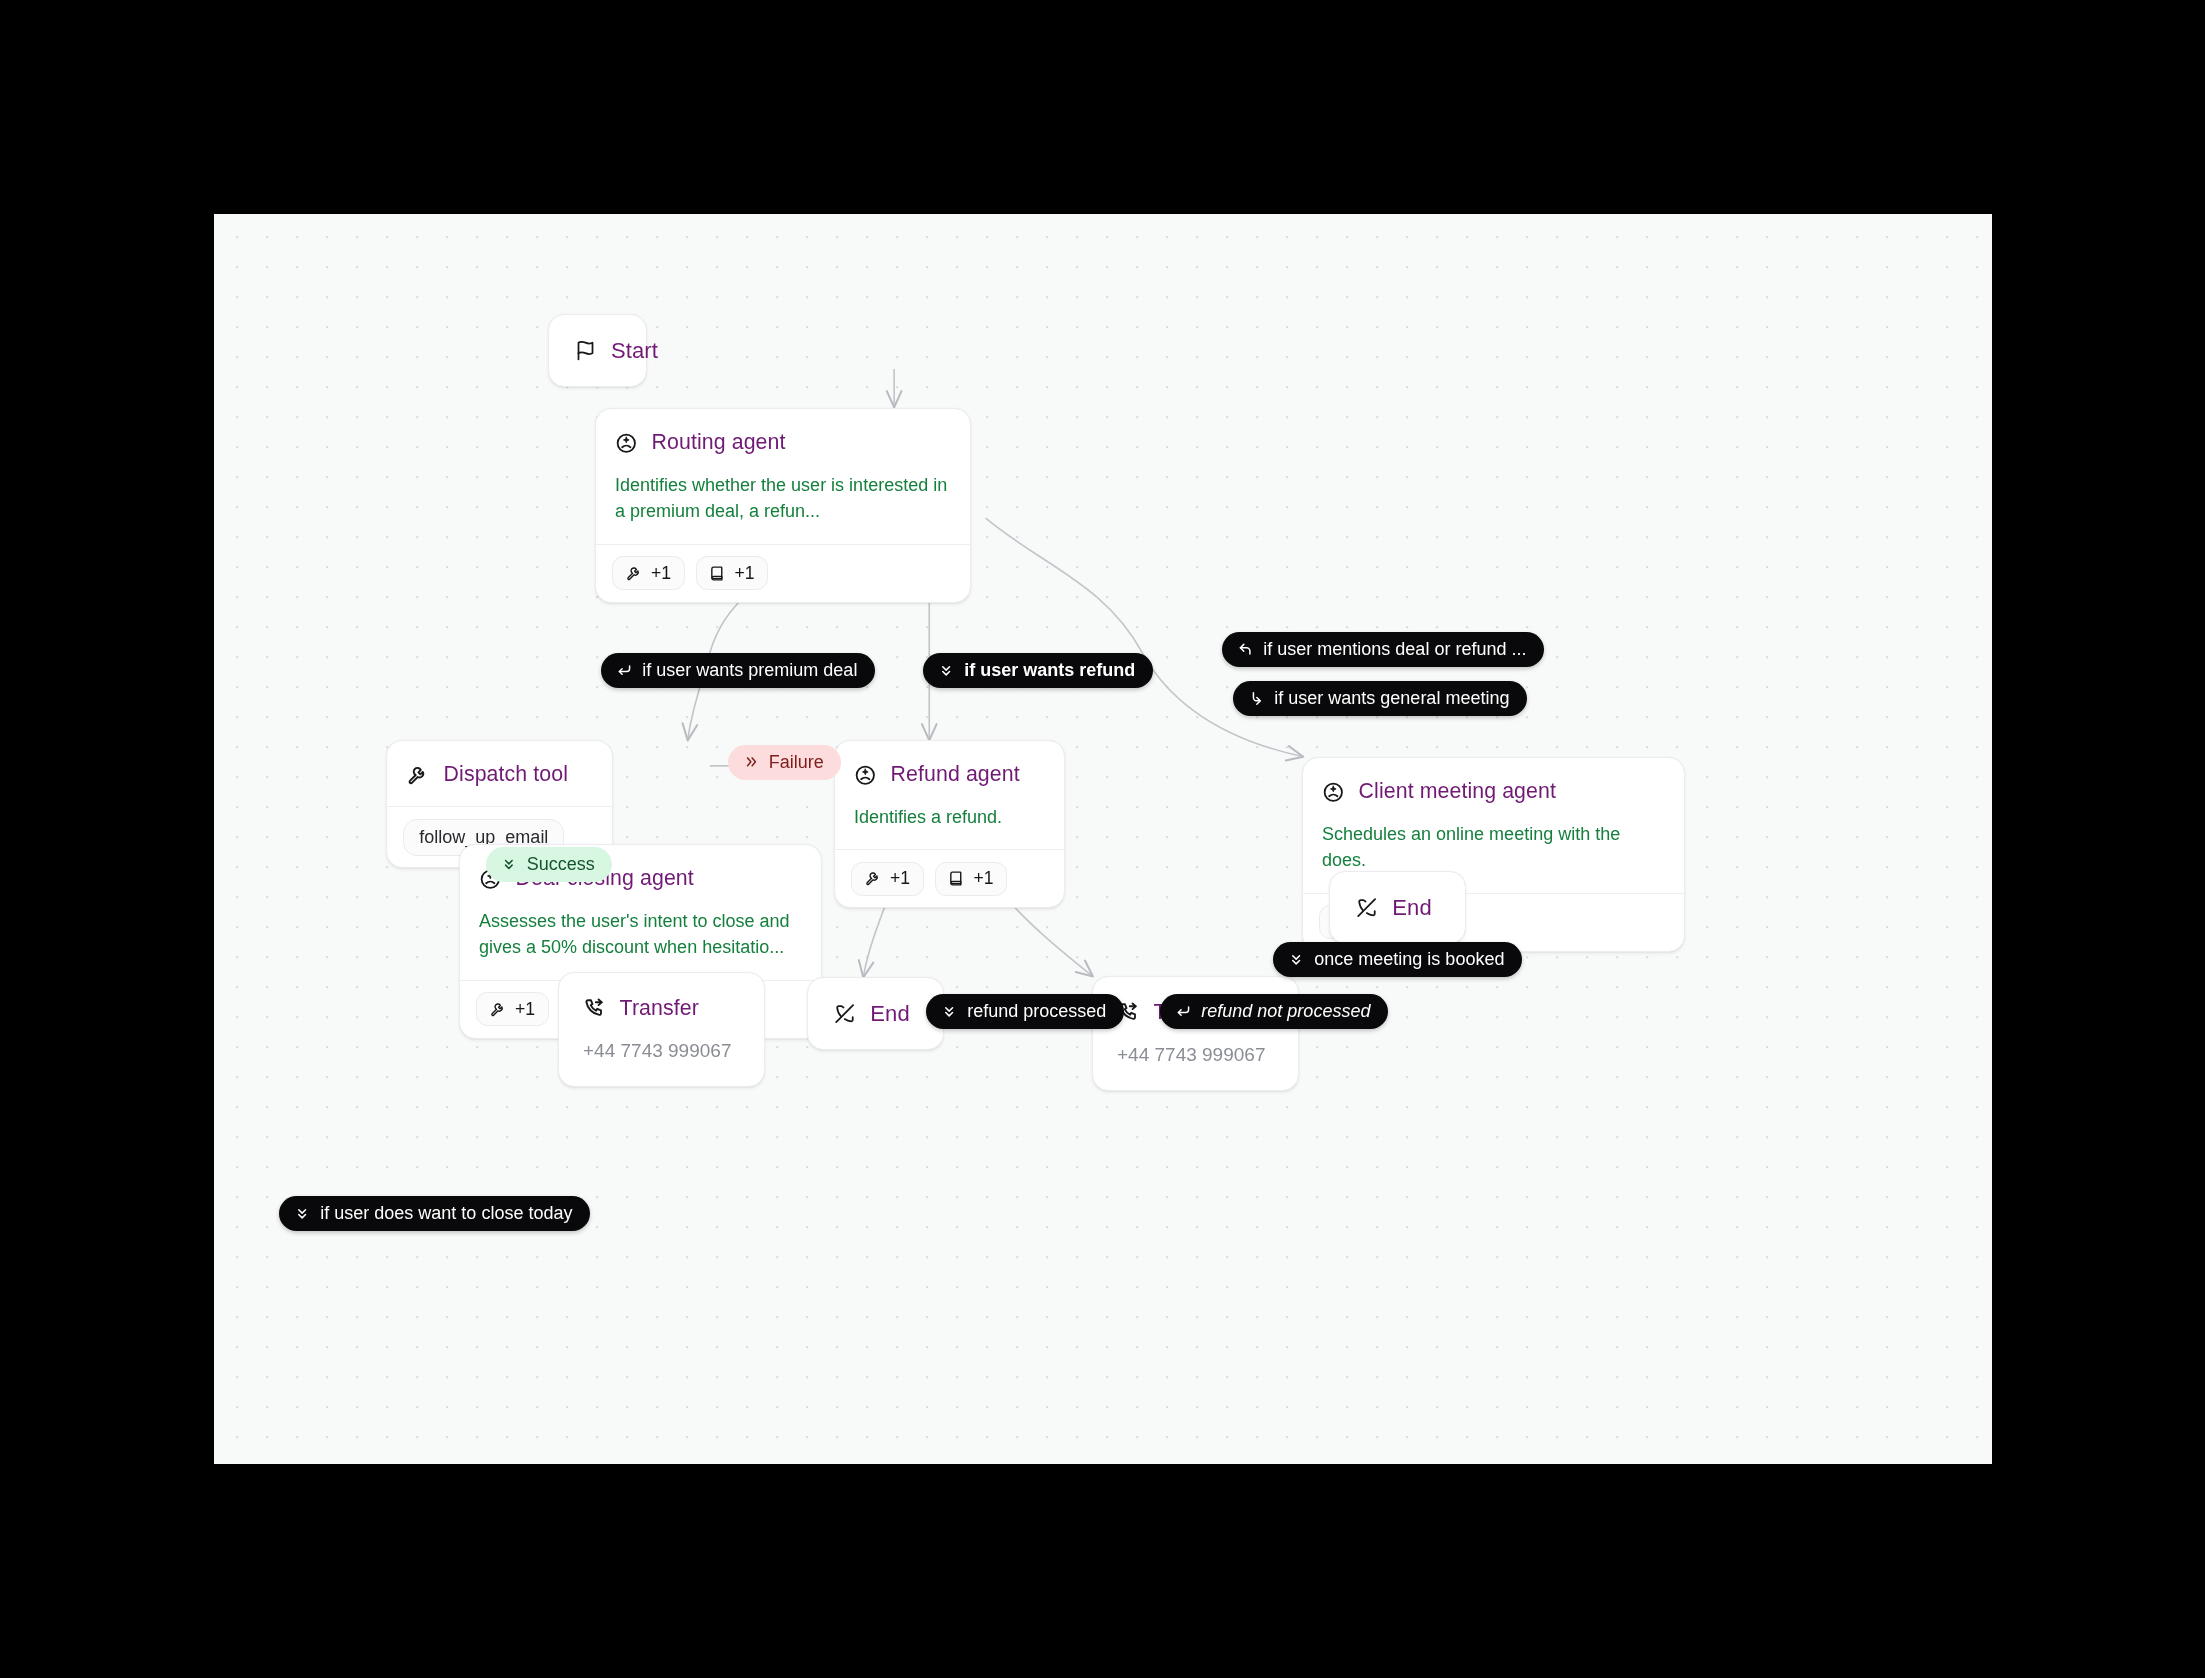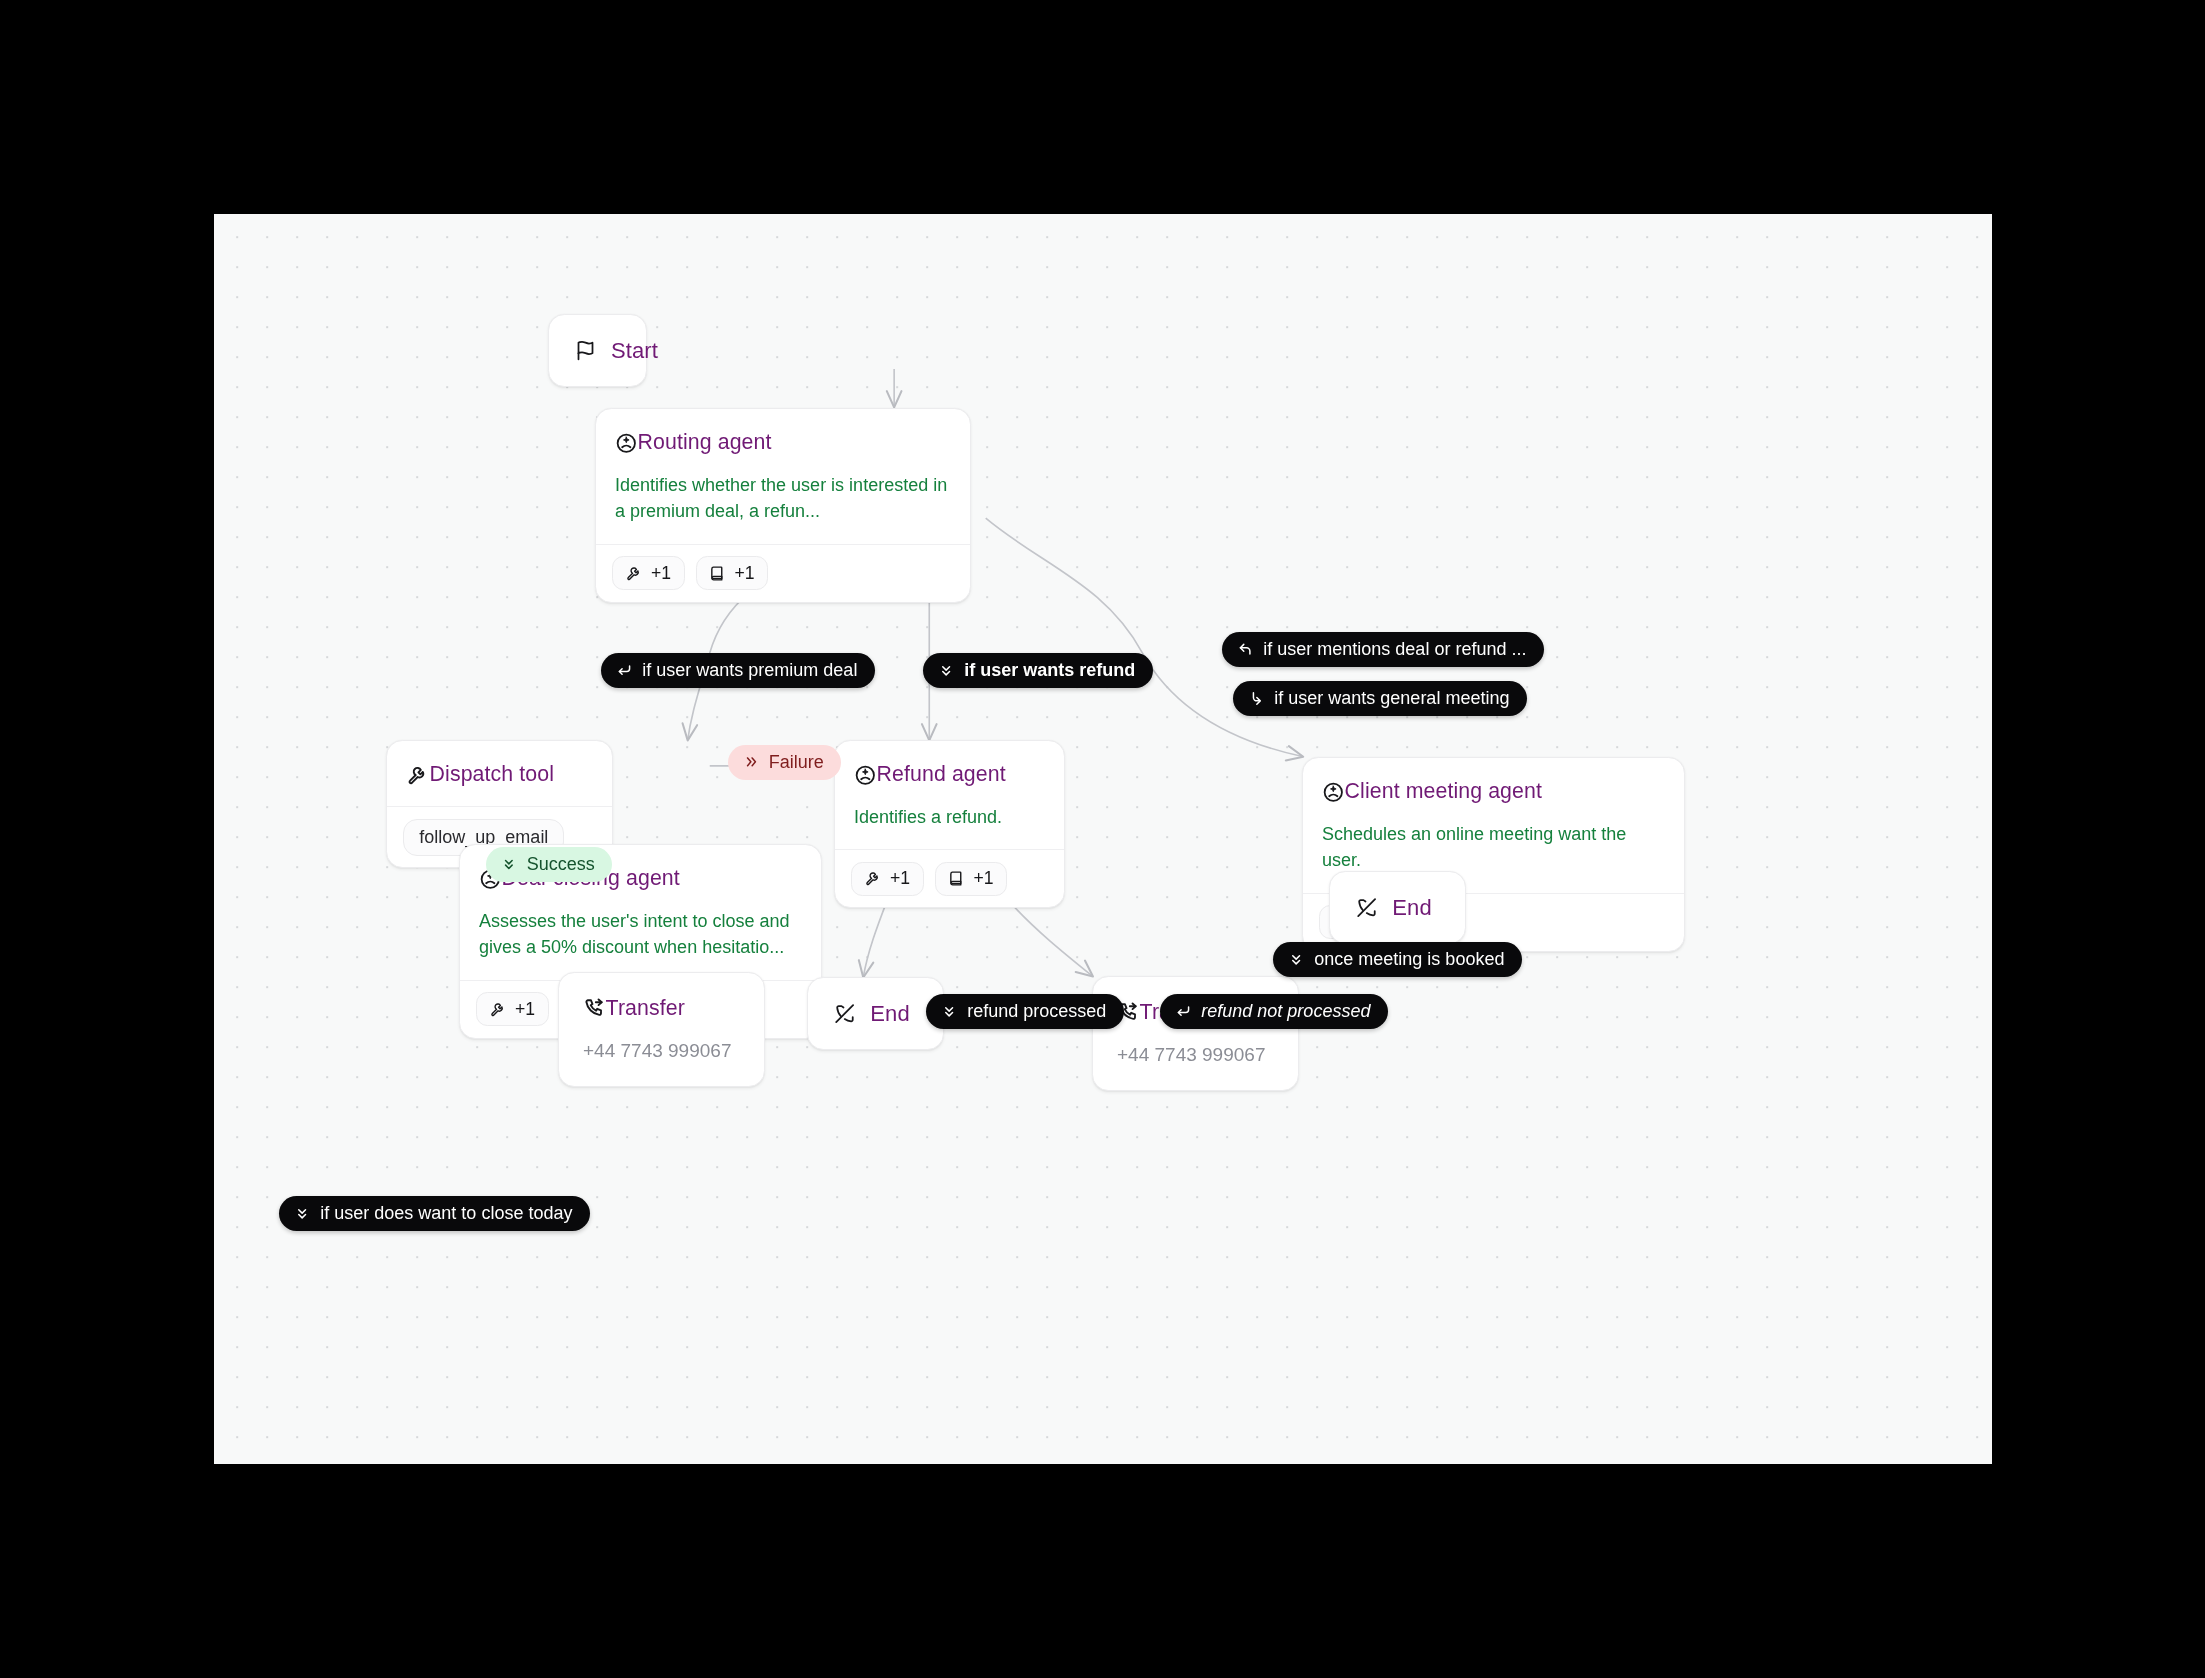--- a/index.html
+++ b/index.html
@@ -24,21 +24,21 @@
   
   .node {
     position: absolute;
     background: #ffffff;
     border: 0.6px solid #ececee;
     border-radius: 16.3px;
     box-shadow: 0 1.3px 3.1px rgba(16,18,22,.055), 0 0.6px 1.3px rgba(16,18,22,.04);
   }
   .node-head {
     display: flex; align-items: center;
-    gap: 0;
+    gap: 14px;
   }
   .node-title {
     font-size: 21.3px; color: #701a75; letter-spacing: 0.1px; white-space: nowrap;
   }
   .node-desc {
     font-size: 18px; line-height: 1.48; color: #15803d;
   }
   .node-foot {
     border-top: 0.6px solid #efeff1;
     display: flex; align-items: center; gap: 11.3px;
@@ -219,21 +219,21 @@
       <div class="node-head">
         <span>
           <svg class="ico" width="22.6" height="22.6" viewBox="0 0 24 24" fill="none" stroke="#18181b" stroke-width="1.9" stroke-linecap="round" stroke-linejoin="round">
             <circle cx="12" cy="12" r="9.2"></circle>
             <path d="M7.6 16.2a6.5 6.5 0 0 1 8.8 0"></path>
             <path d="M12 5.4 L12.85 7.55 L15 8.4 L12.85 9.25 L12 11.4 L11.15 9.25 L9 8.4 L11.15 7.55 Z" fill="#18181b" stroke-width="0.9"></path>
           </svg>
         </span>
         <span class="node-title">Client meeting agent</span>
       </div>
-      <div class="node-desc" style="margin-top:16.3px;">Schedules an online meeting want the user.</div>
+      <div class="node-desc" style="margin-top:16.3px;">Schedules an online meeting with the does.</div>
     </div>
     <div class="node-foot">
       <span class="chip">
         <span>
           <svg class="ico" width="17" height="17" viewBox="0 0 24 24" fill="none" stroke="#18181b" stroke-width="2" stroke-linecap="round" stroke-linejoin="round">
             <path d="M14.7 6.3a4 4 0 1 0-5.4 5.4l-6 6a1.5 1.5 0 1 0 2.1 2.1l6-6a4 4 0 0 0 5.4-5.4l-2.6 2.6-2.1-2.1z"></path>
           </svg>
         </span>
         <span>+2</span>
       </span>

